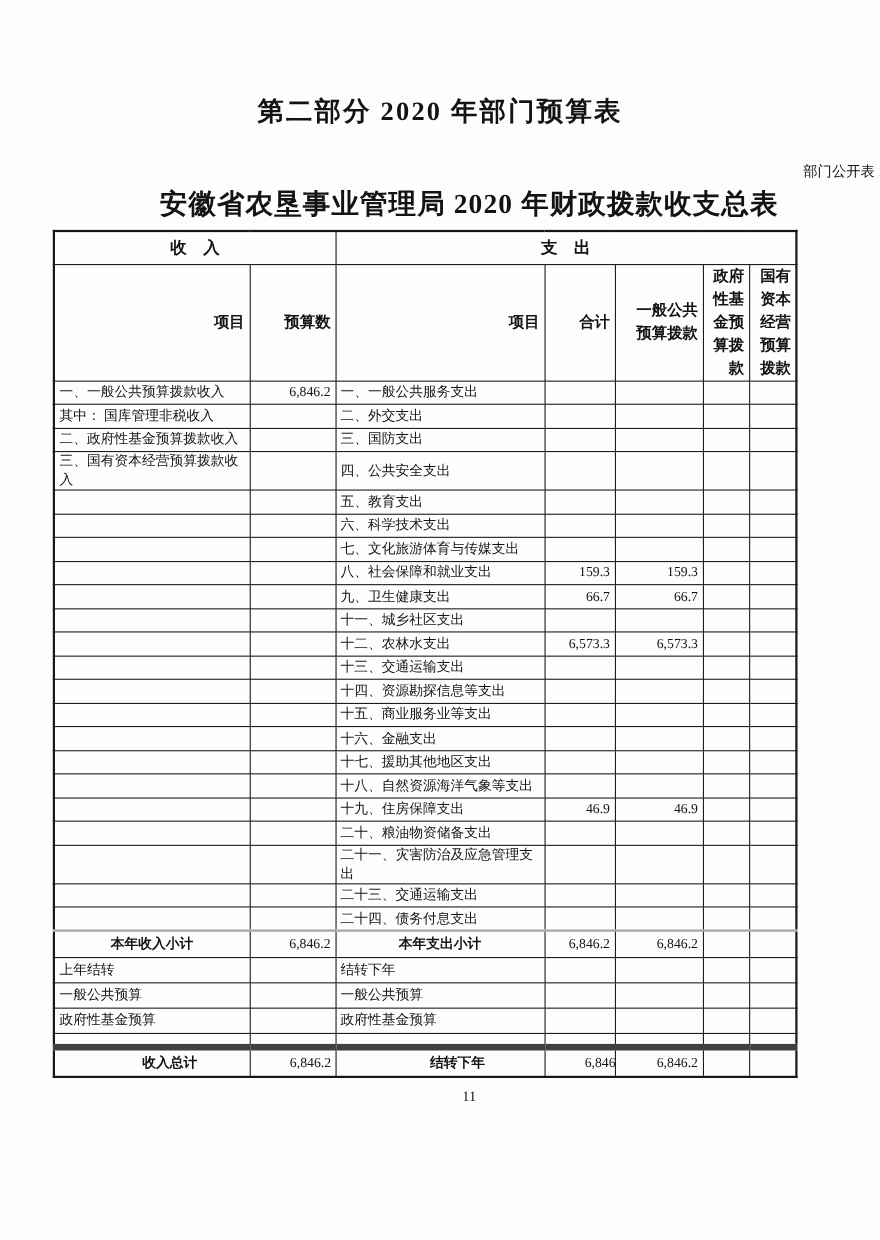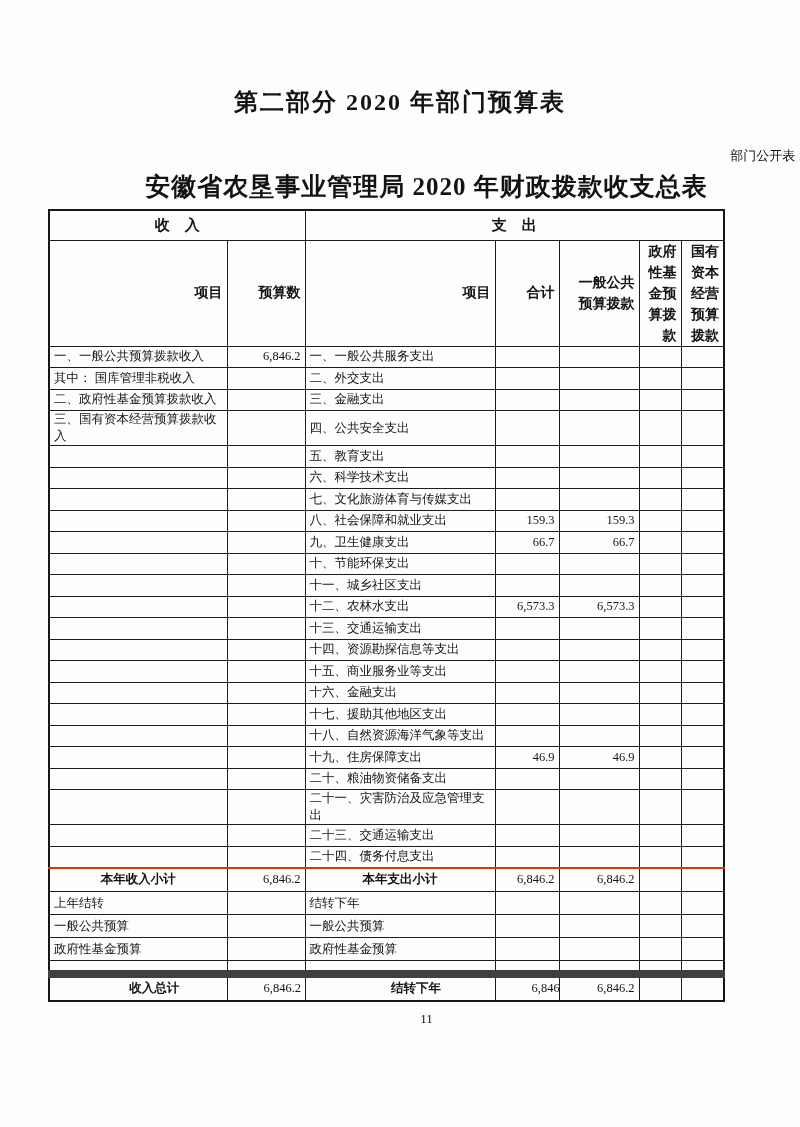--- a/index.html
+++ b/index.html
@@ -81,25 +81,25 @@
     font-size: 13.5px;
     padding: 0 2px;
   }
   tbody tr { height: 21.5px; }
   td.item { text-align: left; padding-left: 7px; }
   td.num  { text-align: right; padding-right: 8px; }
   td.indent { padding-left: 26px; }
   td.center { text-align: center; padding-left: 0; }
   td.strong { font-weight: bold; font-size: 14.5px; }
   tr.subtotal { height: 24px; }
-  tr.subtotal td { border-top: 2px solid #c2410c; }
+  tr.subtotal td { border-top: 2px solid #a3a3a3; }
   tr.carry { height: 23px; }
   tr.spacer { height: 13px; }
   tr.total { height: 27px; }
-  tr.total td { border-top: 8px solid #404040; padding-left: 36px; }
+  tr.total td { border-top: 6px solid #404040; padding-left: 36px; }
   .page-number {
     margin-top: 9px;
     text-align: center;
     font-size: 13px;
   }
 </style>
 </head>
 <body>
 
 <div class="page">
@@ -158,21 +158,21 @@
             <td class="num"></td>
             <td class="item">二、外交支出</td>
             <td class="num"></td>
             <td class="num"></td>
             <td class="num"></td>
             <td class="num"></td>
           </tr>
           <tr>
             <td class="item">二、政府性基金预算拨款收入</td>
             <td class="num"></td>
-            <td class="item">三、金融支出</td>
+            <td class="item">三、国防支出</td>
             <td class="num"></td>
             <td class="num"></td>
             <td class="num"></td>
             <td class="num"></td>
           </tr>
           <tr>
             <td class="item">三、国有资本经营预算拨款收入</td>
             <td class="num"></td>
             <td class="item">四、公共安全支出</td>
             <td class="num"></td>
@@ -215,29 +215,20 @@
             <td class="num">159.3</td>
             <td class="num"></td>
             <td class="num"></td>
           </tr>
           <tr>
             <td class="item"></td>
             <td class="num"></td>
             <td class="item">九、卫生健康支出</td>
             <td class="num">66.7</td>
             <td class="num">66.7</td>
-            <td class="num"></td>
-            <td class="num"></td>
-          </tr>
-          <tr>
-            <td class="item"></td>
-            <td class="num"></td>
-            <td class="item">十、节能环保支出</td>
-            <td class="num"></td>
-            <td class="num"></td>
             <td class="num"></td>
             <td class="num"></td>
           </tr>
           <tr>
             <td class="item"></td>
             <td class="num"></td>
             <td class="item">十一、城乡社区支出</td>
             <td class="num"></td>
             <td class="num"></td>
             <td class="num"></td>

